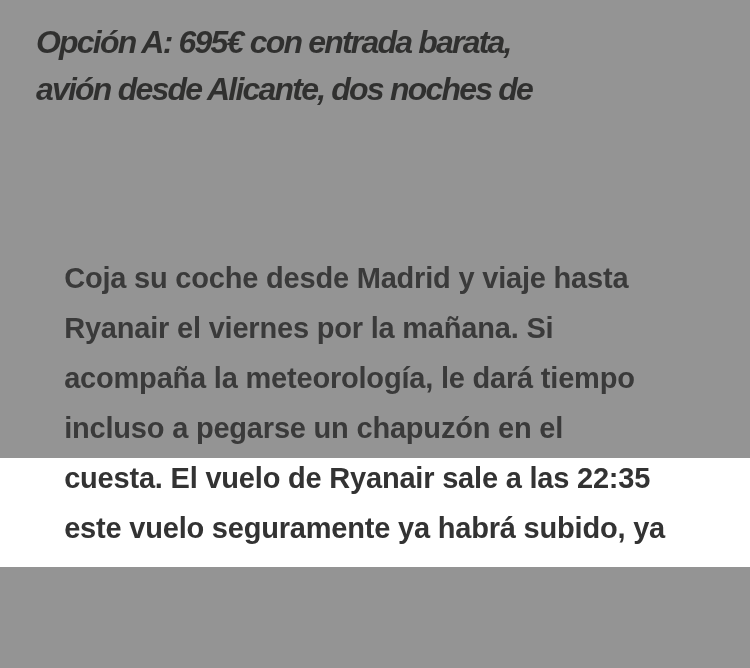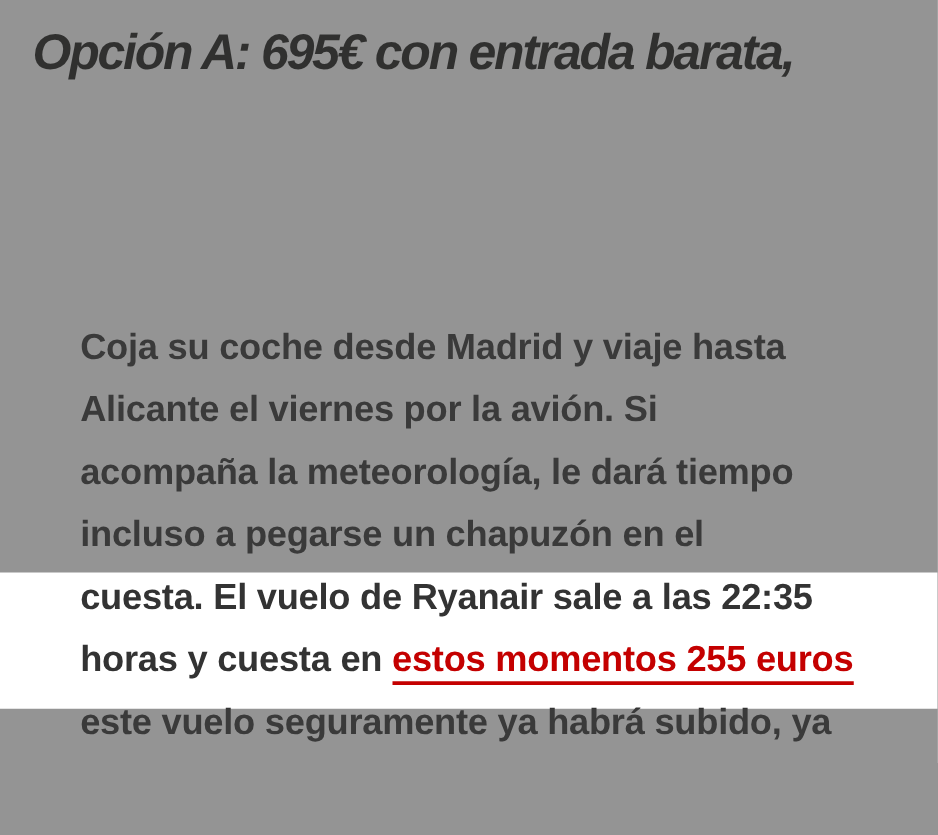--- a/index.html
+++ b/index.html
@@ -16,23 +16,23 @@
   }
 
   .article {
     position: absolute;
     inset: 0;
     z-index: 1;
   }
 
   .heading {
     position: absolute;
-    left: 26px;
+    left: 36px;
     top: 19px;
-    font-size: 40px;
+    font-size: 32px;
     line-height: 47px;
     font-weight: 700;
     font-style: italic;
     letter-spacing: -1.8px;
     color: #1d1d1b;
   }
   .heading-line {
     white-space: pre;
     height: 47px;
   }
@@ -74,40 +74,38 @@
   .dim-overlay-top    { top: 0;     height: 458px; }
   .dim-overlay-bottom { top: 567px; height: 101px; }
 </style>
 </head>
 <body>
 
 <div class="article">
 
   <div class="heading">
     <div class="heading-line">Opción A: 695€ con entrada barata,</div>
+    <div class="heading-line">avión desde Alicante, dos noches de</div>
   </div>
 
   <div class="paragraph">
     <div class="paragraph-line">
       <span class="seg-bold">Coja su coche desde Madrid y viaje hasta</span>
     </div>
     <div class="paragraph-line">
-      <span class="seg-bold">Alicante el viernes por la avión.</span><span class="seg-regular"> Si</span>
+      <span class="seg-bold">Ryanair el viernes por la mañana.</span><span class="seg-regular"> Si</span>
     </div>
     <div class="paragraph-line">
       <span class="seg-regular">acompaña la meteorología, le dará tiempo</span>
     </div>
     <div class="paragraph-line">
       <span class="seg-regular">incluso a pegarse un chapuzón en el</span>
     </div>
     <div class="paragraph-line">
       <span class="seg-regular">cuesta. </span><span class="seg-bold">El vuelo de Ryanair sale a las 22:35</span>
-    </div>
-    <div class="paragraph-line">
-      <span class="seg-bold">horas y cuesta en </span><a class="price-link" href="#">estos momentos 255 euros</a>
     </div>
     <div class="paragraph-line">
       <span class="seg-regular">este vuelo seguramente ya habrá subido, ya</span>
     </div>
   </div>
 
 </div>
 
 <div class="dim-overlay dim-overlay-top"></div>
 <div class="dim-overlay dim-overlay-bottom"></div>

